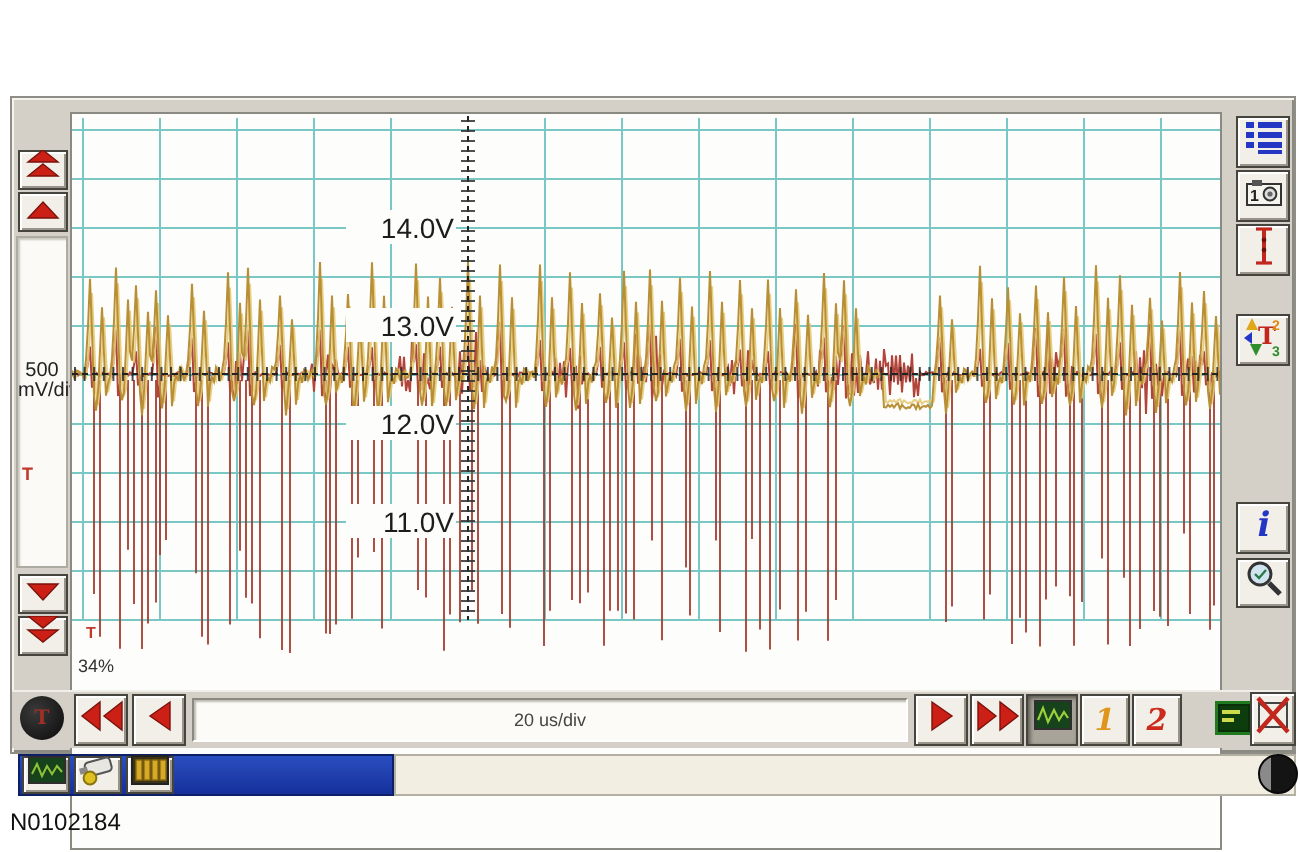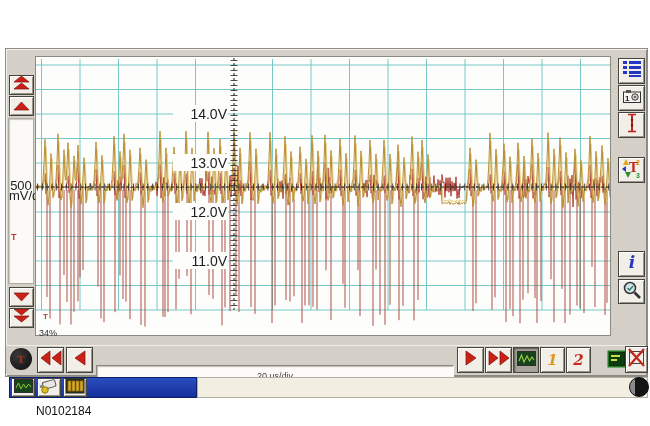--- a/index.html
+++ b/index.html
@@ -1,31 +1,31 @@
 <!DOCTYPE html>
 <html><head>
 <meta charset="utf-8">
 <style>
   html,body{margin:0;padding:0;width:650px;height:426px;overflow:hidden;background:#fff;
     font-family:"Liberation Sans",sans-serif;}
   .abs{position:absolute;}
   .panel{left:5px;top:48px;width:641px;height:327px;background:#d4d0c8;
     border:1px solid #8e8e86;box-shadow:inset 1px 1px 0 #f4f3ee, inset -1px -1px 0 #8a8a82;}
-  .plot{left:35px;top:56px;width:576px;height:280px;background:#fdfdfc;
+  .plot{left:35px;top:56px;width:576px;height:369px;background:#fdfdfc;
     border:1px solid #8a8a82;box-sizing:border-box;}
   .b{background:#f1efe8;border:1px solid #45453d;
     box-shadow:inset 1px 1px 0 #ffffff, inset -1px -1px 0 #98948a;
     display:flex;align-items:center;justify-content:center;cursor:pointer;box-sizing:border-box;}
   .pressed{background:#a8a49a;box-shadow:inset 1px 1px 2px #56544c;}
   .whitebox{background:#fbfaf6;border:1px solid #aeaca2;box-shadow:inset 1px 1px 1px #c9c7bd;box-sizing:border-box;}
-  .smalltxt{font-size:13px;color:#222;line-height:10px;text-align:center;}
+  .smalltxt{font-size:10px;color:#222;line-height:10px;text-align:center;}
   .tmark{color:#c0392b;font-size:9px;font-weight:bold;line-height:9px;}
   .timeline{background:#fcfbf7;border:1px solid #8a8a82;border-bottom-color:#ffffff;border-right-color:#ffffff;
     box-shadow:inset 1px 1px 1px #bdbbb2;display:flex;align-items:center;justify-content:center;
-    font-size:9px;color:#444;box-sizing:border-box;margin-top:16px;}
+    font-size:9px;color:#444;box-sizing:border-box;}
   .chnum{font-family:"DejaVu Serif",serif;font-weight:bold;font-style:italic;font-size:15px;}
   .statusblue{background:linear-gradient(#2a4ec0,#16309a);border:1px solid #0d1f66;box-sizing:border-box;}
   .statusbeige{background:#f2efe2;border:1px solid #b3b0a3;box-sizing:border-box;}
   .figid{font-size:12px;color:#111;}
   .tcirc{width:22px;height:22px;border-radius:50%;background:radial-gradient(circle at 35% 35%, #3a3a3a, #0a0a0a);
     display:flex;align-items:center;justify-content:center;}
   .tcirc span{color:#a03025;font-family:"DejaVu Serif",serif;font-weight:bold;font-size:10px;}
   .contrast-circ{width:20px;height:20px;border-radius:50%;background:linear-gradient(90deg,#8a8a8a 0 30%,#141414 30%);
     border:1px solid #0a0a0a;box-sizing:border-box;}
 </style>
@@ -296,13 +296,13 @@
           <rect x="15" y="3" width="3" height="10"></rect>
         </g>
       </svg>
   </span>
 </div>
 <div class="abs statusbeige" style="left:197px;top:377px;width:451px;height:21px;"></div>
 <div class="abs" style="left:629px;top:377px;">
   <div class="contrast-circ"></div>
 </div>
 
-<div class="abs figid" style="left:5px;top:404px;margin-left:31px;">N0102184</div>
+<div class="abs figid" style="left:5px;top:404px;">N0102184</div>
 
 </body></html>

